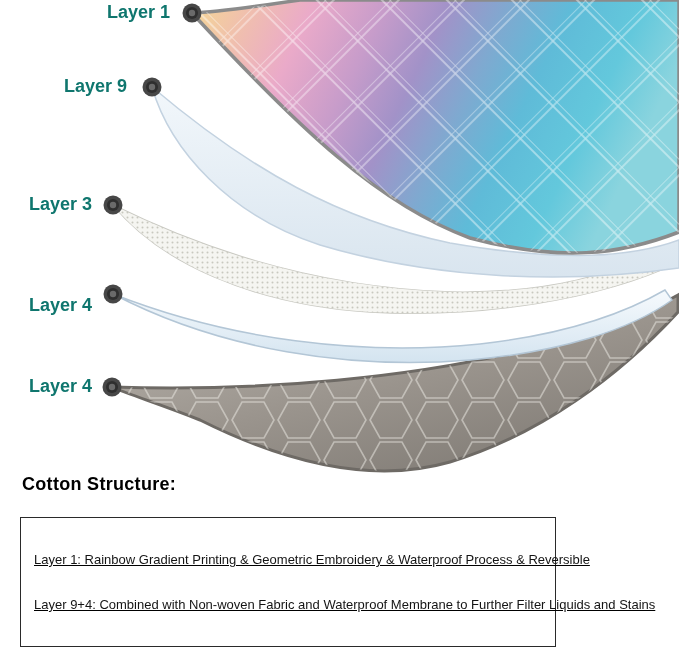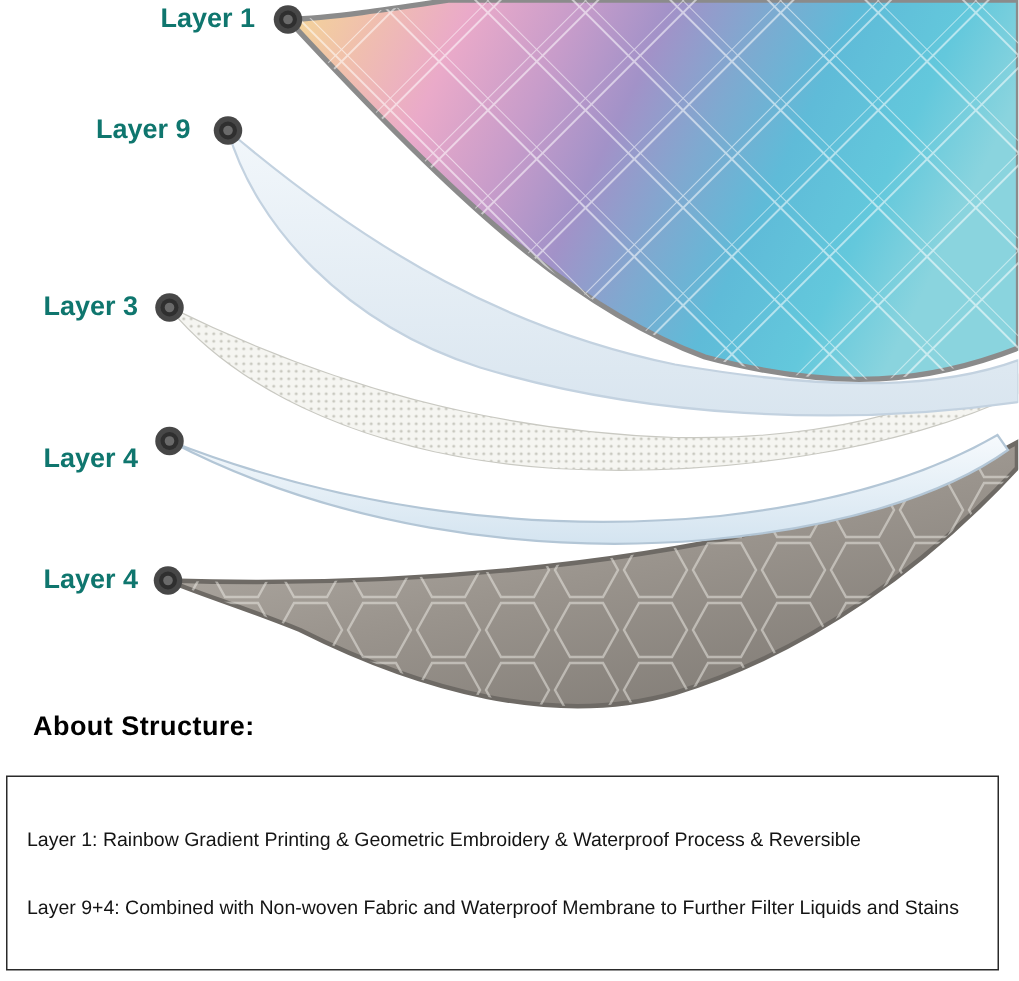--- a/index.html
+++ b/index.html
@@ -15,27 +15,28 @@
     position:absolute;
     font-size:18px;font-weight:700;color:#0f766e;
     white-space:nowrap;line-height:1.1;
   }
   .about-heading{
     position:absolute;left:22px;top:474px;
     font-size:18px;font-weight:700;color:#000;
     letter-spacing:.3px;
   }
   .desc-box{
-    position:absolute;left:4px;top:517px;
-    width:662px;height:130px;
+    position:absolute;left:20px;top:517px;
+    width:536px;height:130px;
     border:1.5px solid #2a2a2a;
     box-sizing:border-box;
     display:flex;flex-direction:column;justify-content:space-evenly;
     padding:4px 6px 4px 13px;
     background:#fff;
+    text-decoration:underline;
   }
   .desc-line{
     font-size:13px;color:#141414;
     white-space:nowrap;letter-spacing:0px;
   }
 </style>
 </head>
 <body>
 
 <div class="page">
@@ -135,20 +136,20 @@
       <circle cx="112" cy="387" r="3.2" fill="#6a6a6a"></circle>
     </g>
   </svg>
 
   <div class="layer-label" style="left:107px;top:3px;">Layer 1</div>
   <div class="layer-label" style="left:64px;top:77px;">Layer 9</div>
   <div class="layer-label" style="left:29px;top:195px;">Layer 3</div>
   <div class="layer-label" style="left:29px;top:284px;margin-top:12px;">Layer 4</div>
   <div class="layer-label" style="left:29px;top:377px;">Layer 4</div>
 
-  <div class="about-heading">About Structure:</div>
+  <div class="about-heading">Cotton Structure:</div>
 
   <div class="desc-box">
     <div class="desc-line">Layer 1: Rainbow Gradient Printing &amp; Geometric Embroidery &amp; Waterproof Process &amp; Reversible</div>
     <div class="desc-line">Layer 9+4: Combined with Non-woven Fabric and Waterproof Membrane to Further Filter Liquids and Stains</div>
   </div>
 
 </div>
 
 </body></html>

